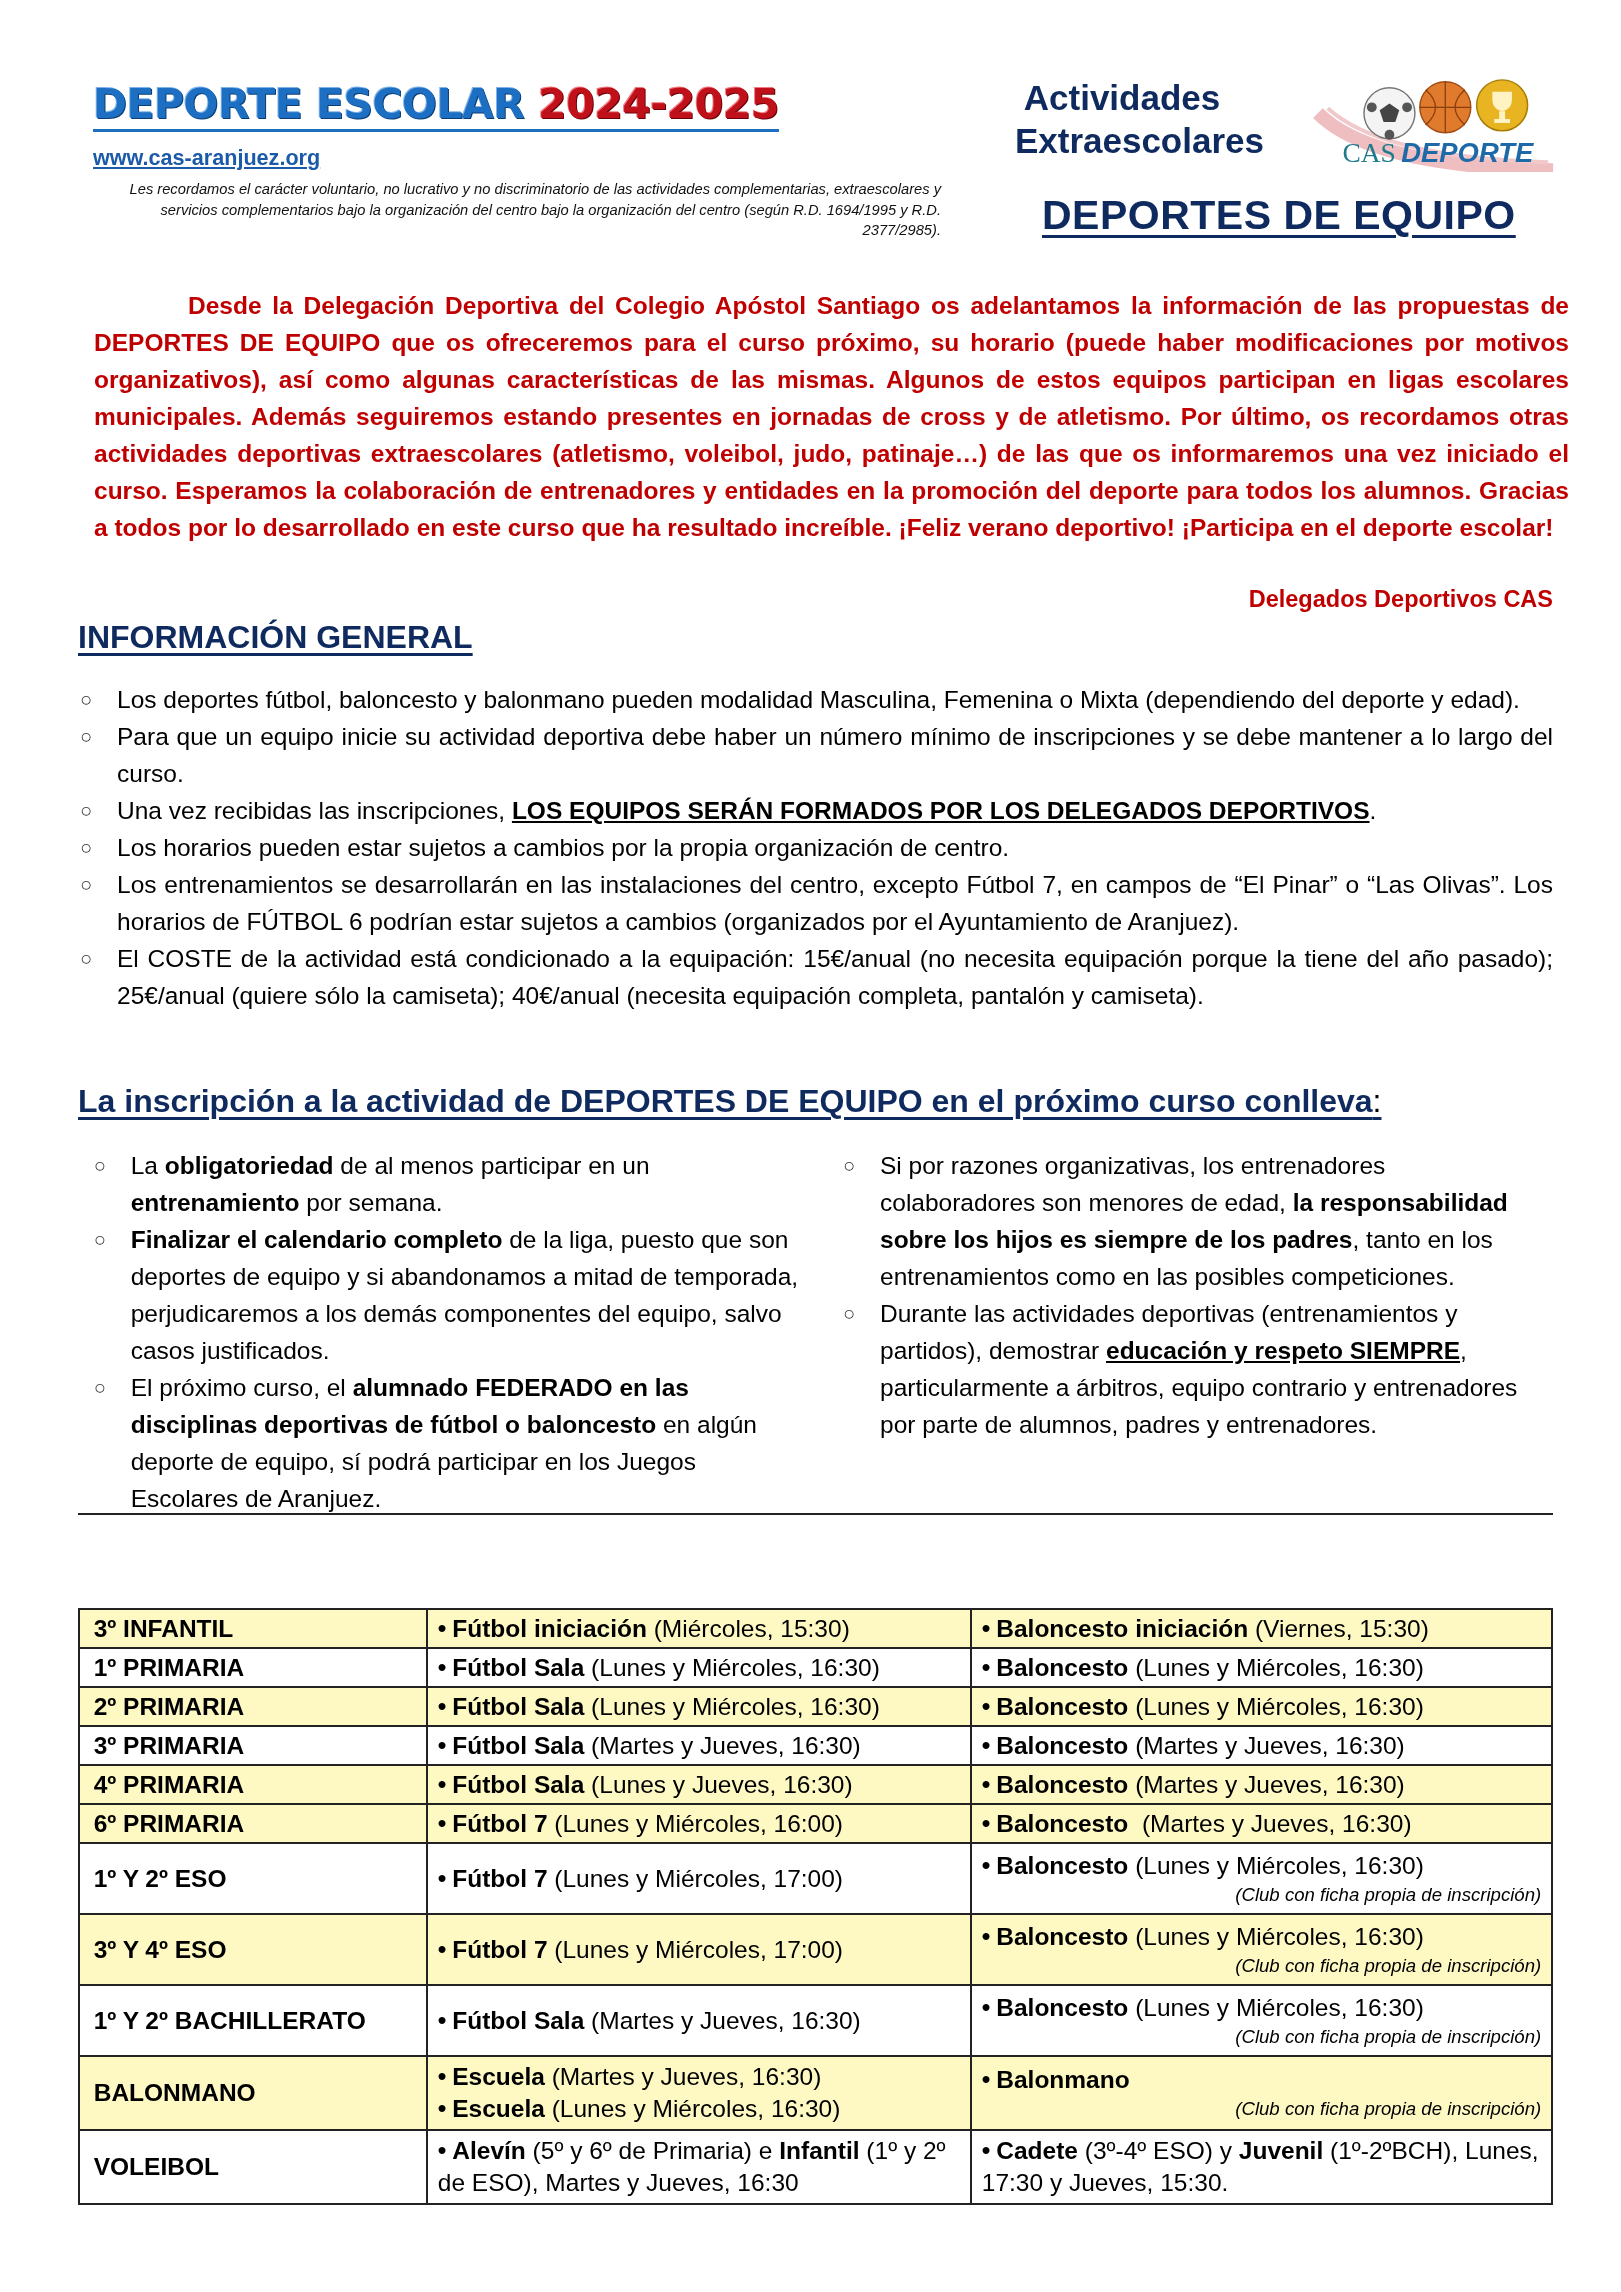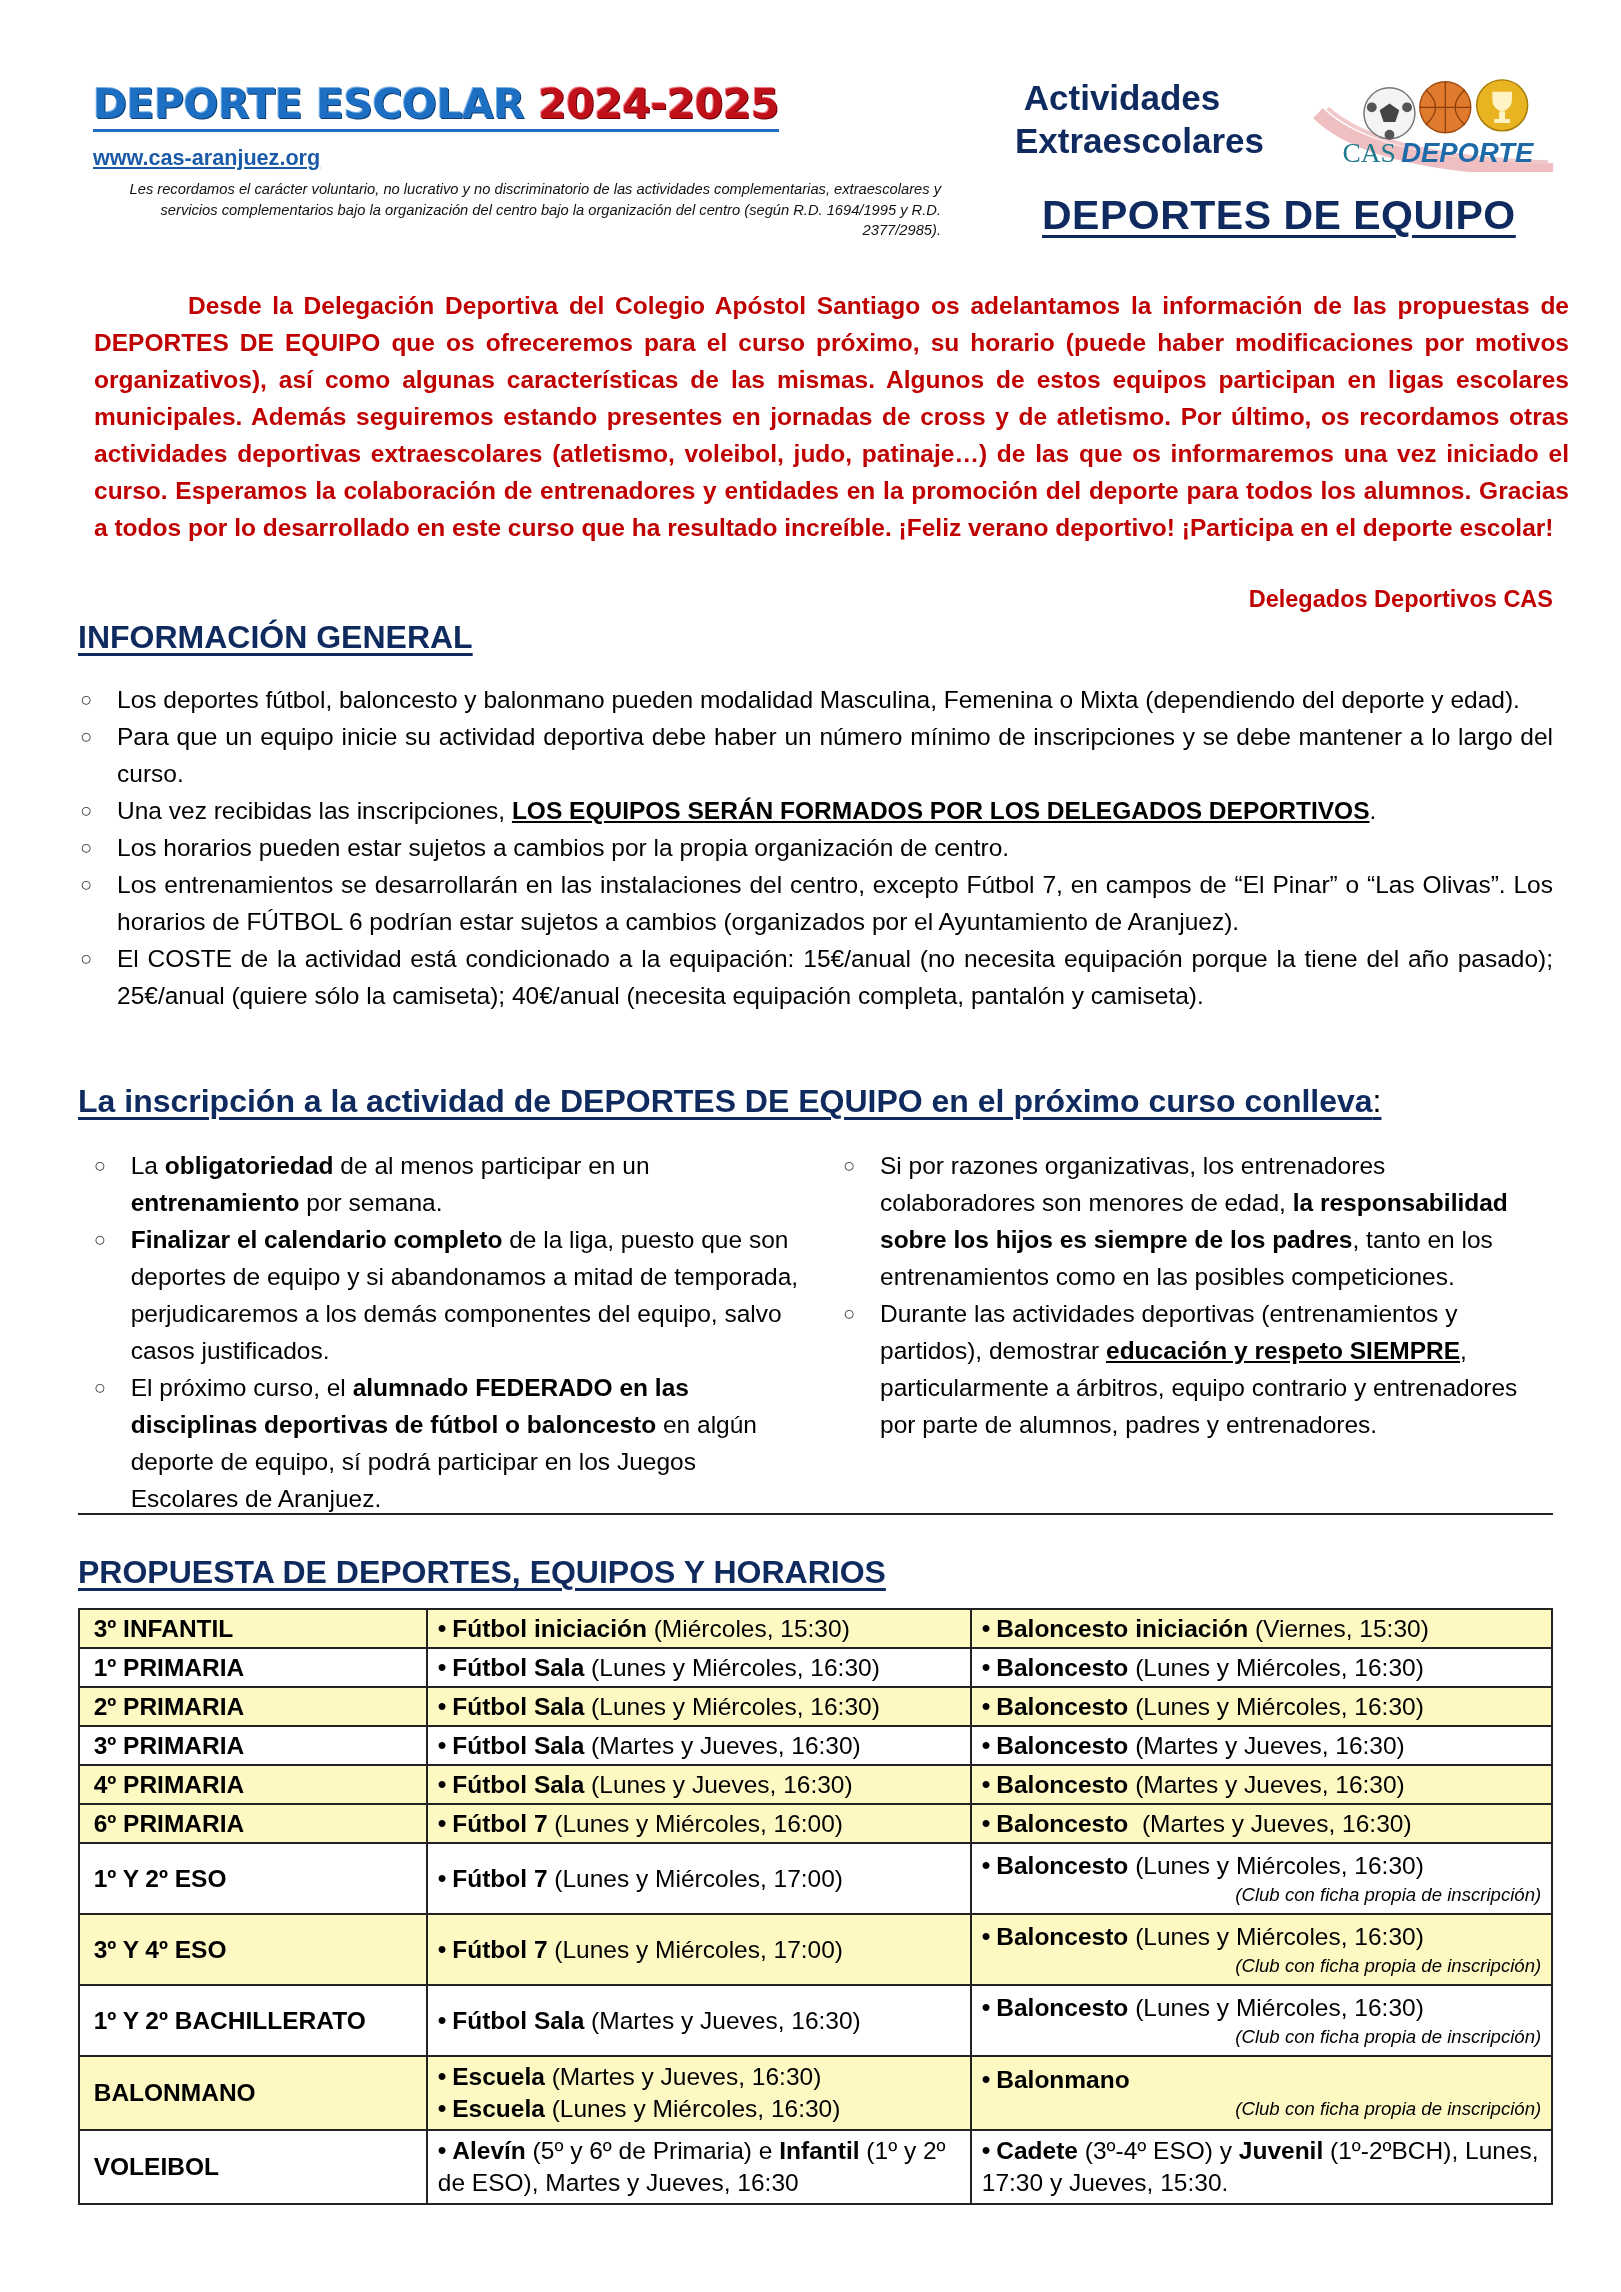--- a/index.html
+++ b/index.html
@@ -119,21 +119,20 @@
       <li><span class="bullet-o">○</span><span>La </span><b>obligatoriedad</b><span> de al menos participar en un </span><b>entrenamiento</b><span> por semana.</span></li>
       <li><span class="bullet-o">○</span><b>Finalizar el calendario completo</b><span> de la liga, puesto que son deportes de equipo y si abandonamos a mitad de temporada, perjudicaremos a los demás componentes del equipo, salvo casos justificados.</span></li>
       <li><span class="bullet-o">○</span><span>El próximo curso, el </span><b>alumnado FEDERADO en las disciplinas deportivas de fútbol o baloncesto</b><span> en algún deporte de equipo, sí podrá participar en los Juegos Escolares de Aranjuez.</span></li>
     </ul>
     <ul class="col right">
       <li><span class="bullet-o">○</span><span>Si por razones organizativas, los entrenadores colaboradores son menores de edad, </span><b>la responsabilidad sobre los hijos es siempre de los padres</b><span>, tanto en los entrenamientos como en las posibles competiciones.</span></li>
       <li><span class="bullet-o">○</span><span>Durante las actividades deportivas (entrenamientos y partidos), demostrar </span><span class="u-bold">educación y respeto SIEMPRE</span><span>, particularmente a árbitros, equipo contrario y entrenadores por parte de alumnos, padres y entrenadores.</span></li>
     </ul>
   </div>
 
-  <div class="h2 prop">PROPUESTA DE DEPORTES, EQUIPOS Y HORARIOS</div>
   <table class="sched">
     <tbody>
         <tr class="shade">
       <td class="lvl">3º INFANTIL</td>
       <td class="c2"><span class="dot">•</span><b>Fútbol iniciación</b><span> (Miércoles, 15:30)</span></td>
       <td><span class="dot">•</span><b>Baloncesto iniciación</b><span> (Viernes, 15:30)</span></td>
     </tr>
     <tr>
       <td class="lvl">1º PRIMARIA</td>
       <td class="c2"><span class="dot">•</span><b>Fútbol Sala</b><span> (Lunes y Miércoles, 16:30)</span></td>

